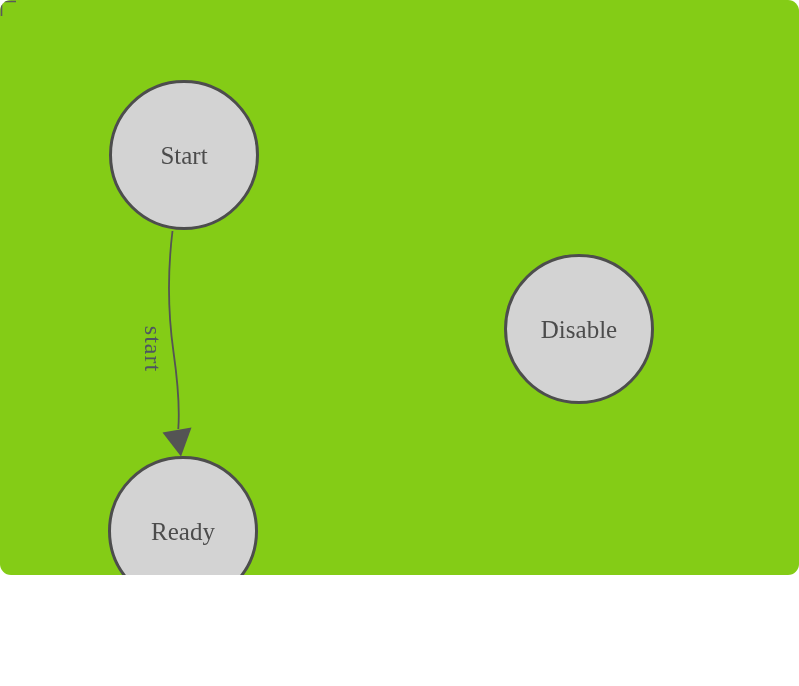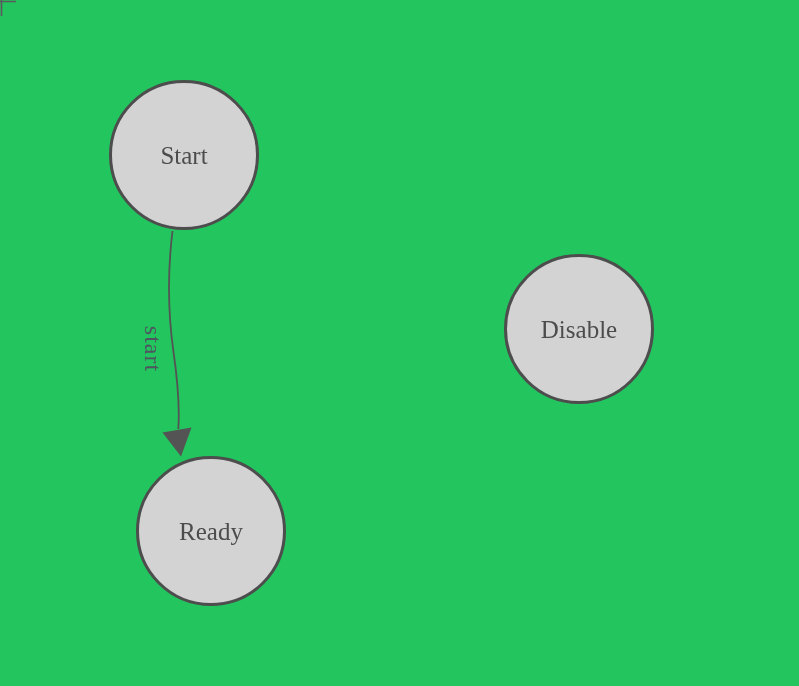--- a/index.html
+++ b/index.html
@@ -4,24 +4,25 @@
 <title>Diagram</title>
 <style>
   html, body {
     margin: 0;
     padding: 0;
     background: #ffffff;
   }
   .canvas {
     position: relative;
     width: 799px;
-    height: 686px;
-    background: #22c55e;
+    height: 575px;
+    background: #84cc16;
     overflow: hidden;
     font-family: "Liberation Serif", serif;
+    border-radius: 11px;
   }
   .overlay {
     position: absolute;
     left: 0;
     top: 0;
     width: 799px;
     height: 686px;
     display: block;
   }
   .state-node {
@@ -30,21 +31,21 @@
     height: 150px;
     box-sizing: border-box;
     border: 3px solid #4d4d4d;
     border-radius: 50%;
     background: #d3d3d3;
     display: flex;
     align-items: center;
     justify-content: center;
   }
   .node-start   { left: 109px; top: 80px;  }
-  .node-ready   { left: 136px; top: 456px; align-items: center; }
+  .node-ready   { left: 108px; top: 456px; align-items: center; }
   .node-disable { left: 504px; top: 254px; }
   .state-label {
     font-size: 25px;
     color: #4c4c4c;
     line-height: 1;
     user-select: none;
   }
   .edge-label {
     position: absolute;
     left: 124px;

